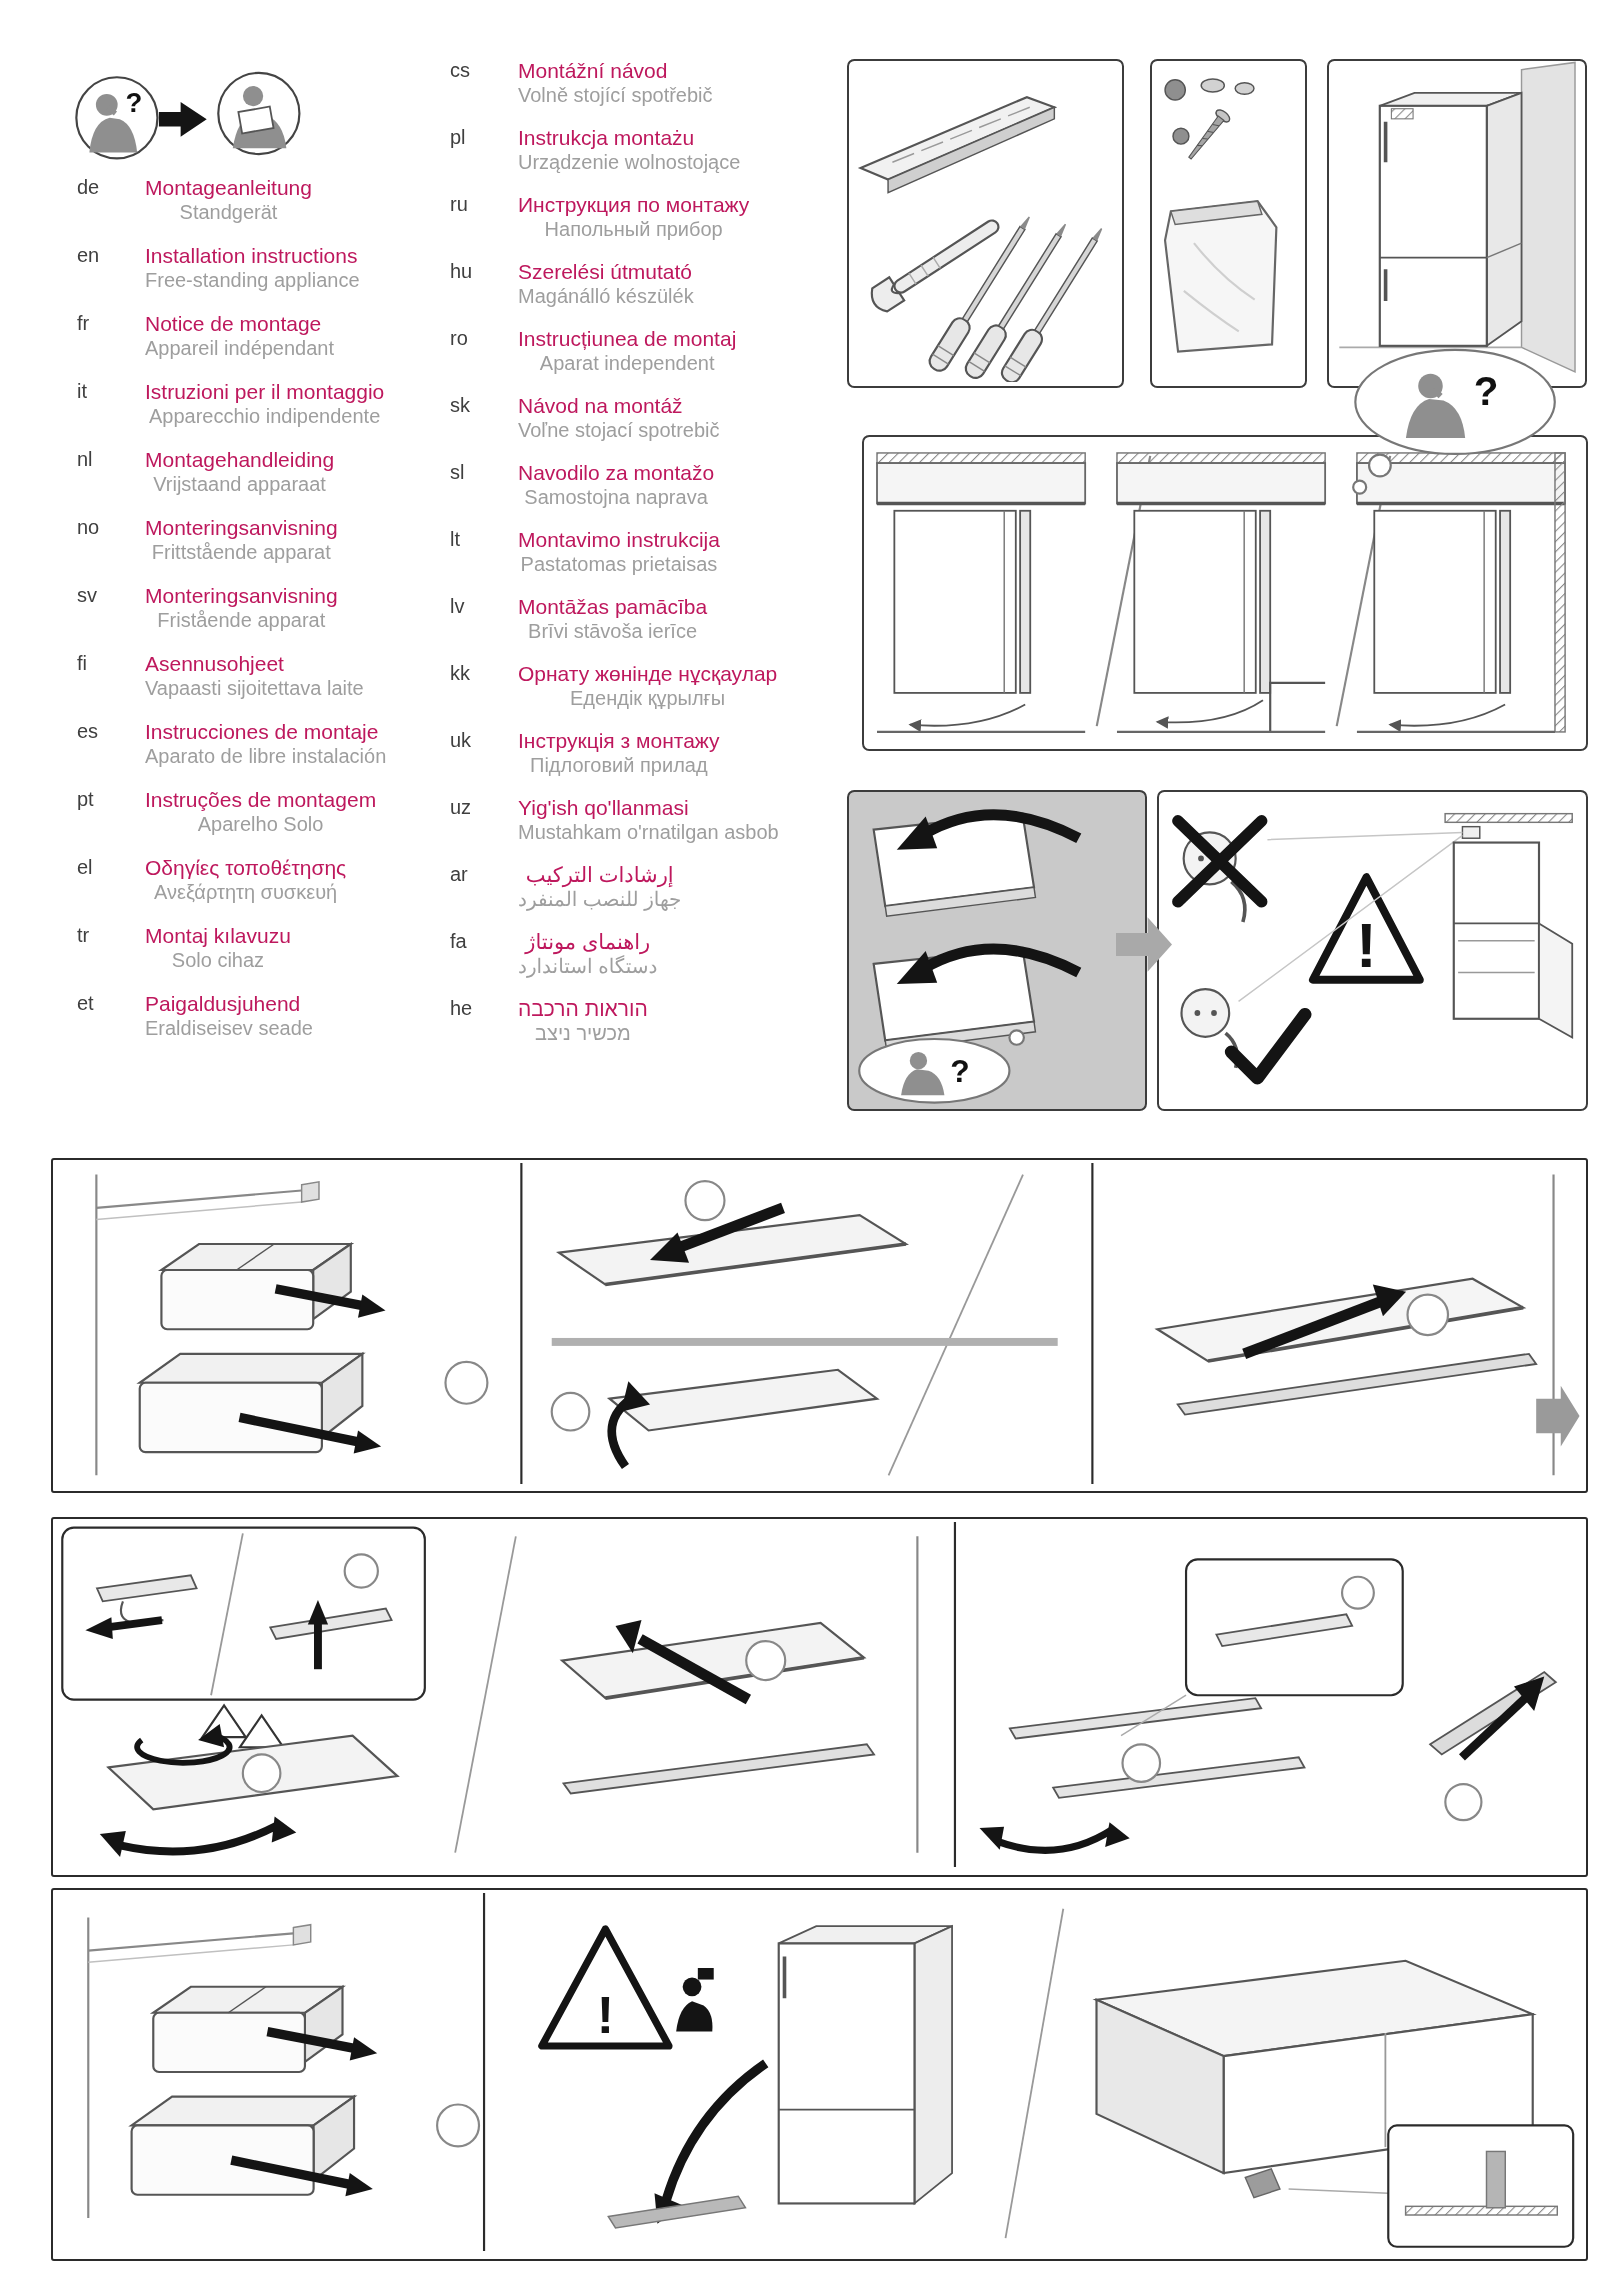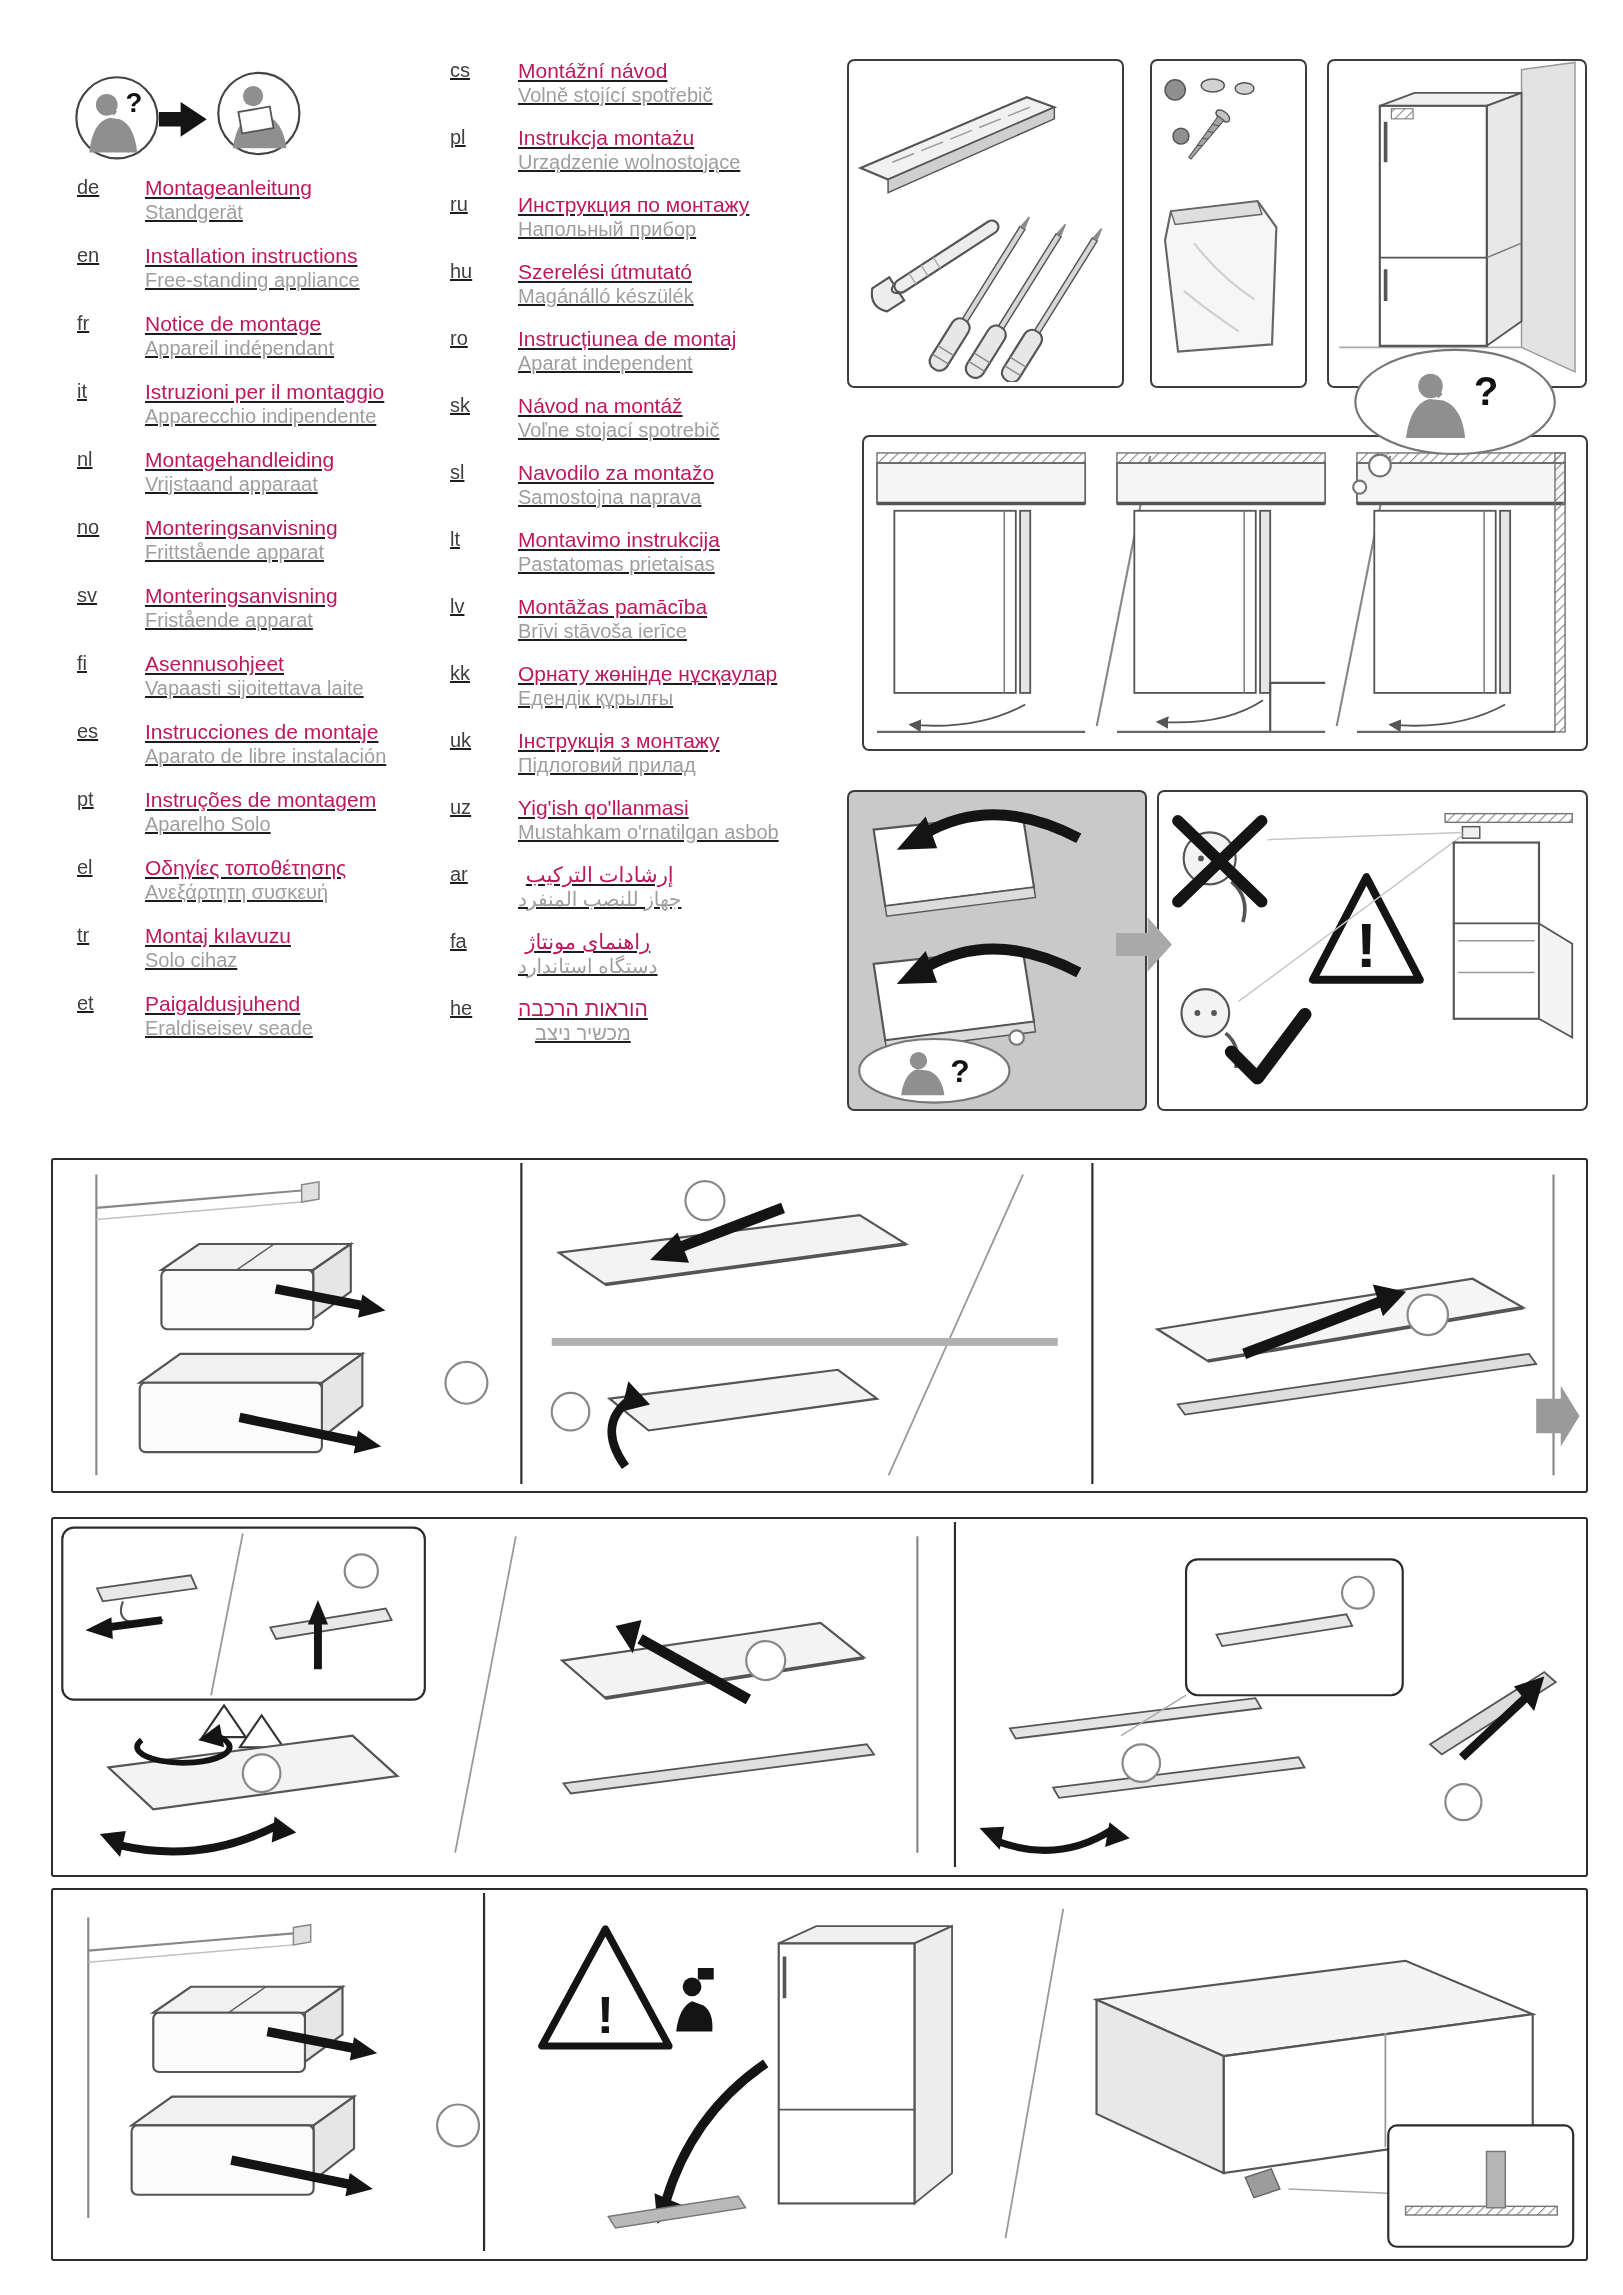--- a/index.html
+++ b/index.html
@@ -3,27 +3,27 @@
 <meta charset="utf-8">
 <style>
   html,body{margin:0;padding:0;background:#fff;}
   body{width:1623px;height:2295px;position:relative;font-family:"Liberation Sans",sans-serif;color:#1d1d1d;overflow:hidden;}
   .abs{position:absolute;}
   .box{position:absolute;border:2.2px solid #3c3c3c;border-radius:7.2px;background:#fff;overflow:hidden;}
   .box svg,.panel svg,.abs svg{display:block;}
   .panel{position:absolute;border:2.2px solid #2b2b2b;border-radius:2.9px;background:#fff;overflow:hidden;}
   .gray{background:#c9c9c9;}
   .lang-col{position:absolute;}
-  .lang{display:flex;align-items:flex-start;text-decoration:underline;}
+  .lang{display:flex;align-items:flex-start;}
   .col1 .lang{height:68px;margin-left:10px;}
   .col2 .lang{height:67px;}
   .code{width:68px;font-size:20px;color:#3f3f3f;line-height:25px;flex:0 0 68px;}
   .txt{display:flex;flex-direction:column;}
   .title{font-size:21px;line-height:25px;color:#be185d;}
-  .sub{font-size:20px;line-height:24.6px;color:#9e9e9e;}
+  .sub{font-size:20px;line-height:24.6px;color:#9e9e9e;text-align:center;}
   .rtl{direction:rtl;text-align:center;}
   svg text{font-family:"Liberation Sans",sans-serif;}
 </style>
 </head>
 <body>
 
 <svg width="0" height="0" style="position:absolute" aria-hidden="true">
 <defs>
   <pattern id="hatch" width="10" height="10" patternUnits="userSpaceOnUse" patternTransform="rotate(45)">
     <line x1="0" y1="0" x2="0" y2="10" stroke="#888" stroke-width="3"></line>

